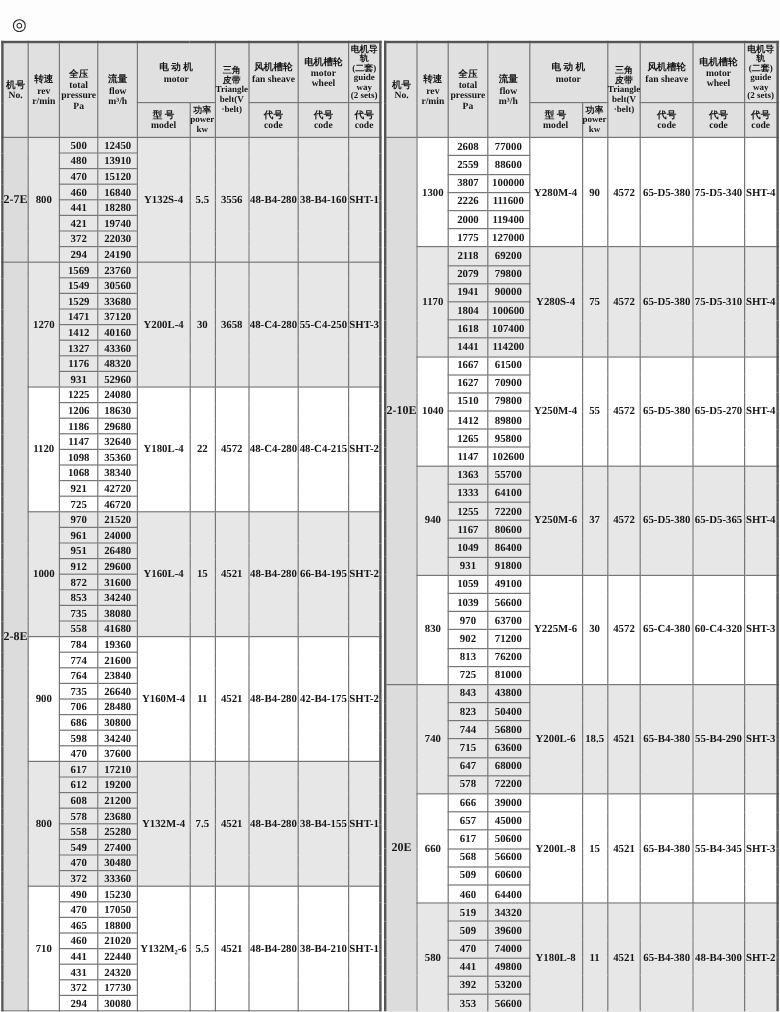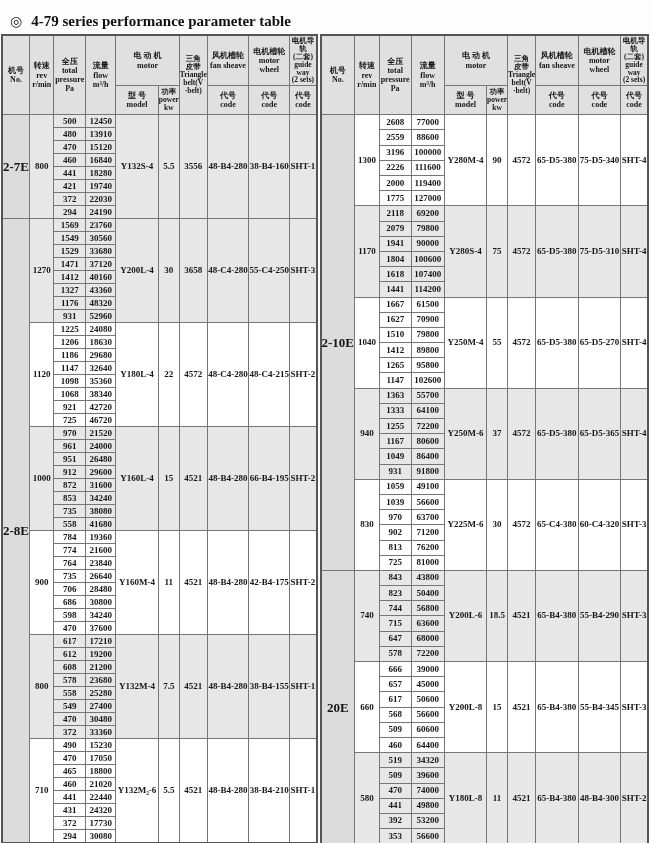--- a/index.html
+++ b/index.html
@@ -21,31 +21,30 @@
   }
   .t th{
     background:#e0e0e0;font-size:8px;line-height:1.15;white-space:pre-line;padding:1px 0;
   }
   .t thead tr:first-child th{height:38px;margin-top:40px;}
   .t thead tr:last-child th{height:26px;}
   .t th.hs{font-size:7.5px;line-height:1.05;}
   .t td{font-size:9px;line-height:1;white-space:nowrap;overflow:hidden;}
   .t-left  td.num{height:12px;}
   .t-right td.num{height:14.2px;}
-  td.mach{background:#dcdcdc !important;font-size:13px;}
+  td.mach{background:#dcdcdc !important;font-size:10px;}
   td.g{background:#e7e7e7;}
   td.w{background:#ffffff;}
 </style>
 </head>
 <body>
 
 <div class="page">
   <div class="title-row">
     <span class="title-bullet">◎</span>
-    <span class="title-en">4-79 series performance parameter table</span>
   </div>
   <div class="tables">
     <table class="t t-left" id="table-left">
         <colgroup>
           <col style="width:21px">
           <col style="width:28px">
           <col style="width:33px">
           <col style="width:36px">
           <col style="width:45px">
           <col style="width:17px">
@@ -446,21 +445,21 @@
             <td class="w" rowspan="6">4572</td>
             <td class="w" rowspan="6">65-D5-380</td>
             <td class="w" rowspan="6">75-D5-340</td>
             <td class="w" rowspan="6">SHT-4</td>
           </tr>
           <tr>
             <td class="w num">2559</td>
             <td class="w num">88600</td>
           </tr>
           <tr>
-            <td class="w num">3196</td>
+            <td class="w num">3807</td>
             <td class="w num">100000</td>
           </tr>
           <tr>
             <td class="w num">2226</td>
             <td class="w num">111600</td>
           </tr>
           <tr>
             <td class="w num">2000</td>
             <td class="w num">119400</td>
           </tr>

